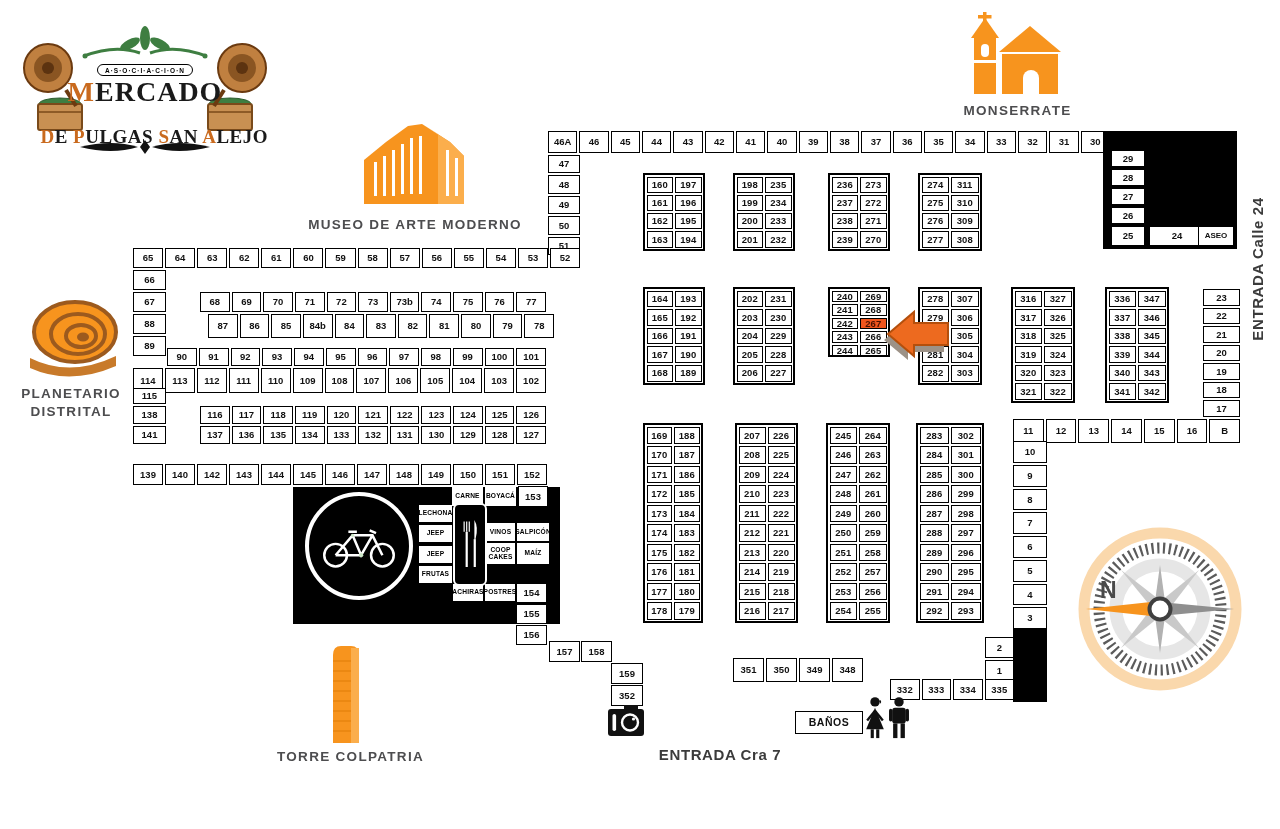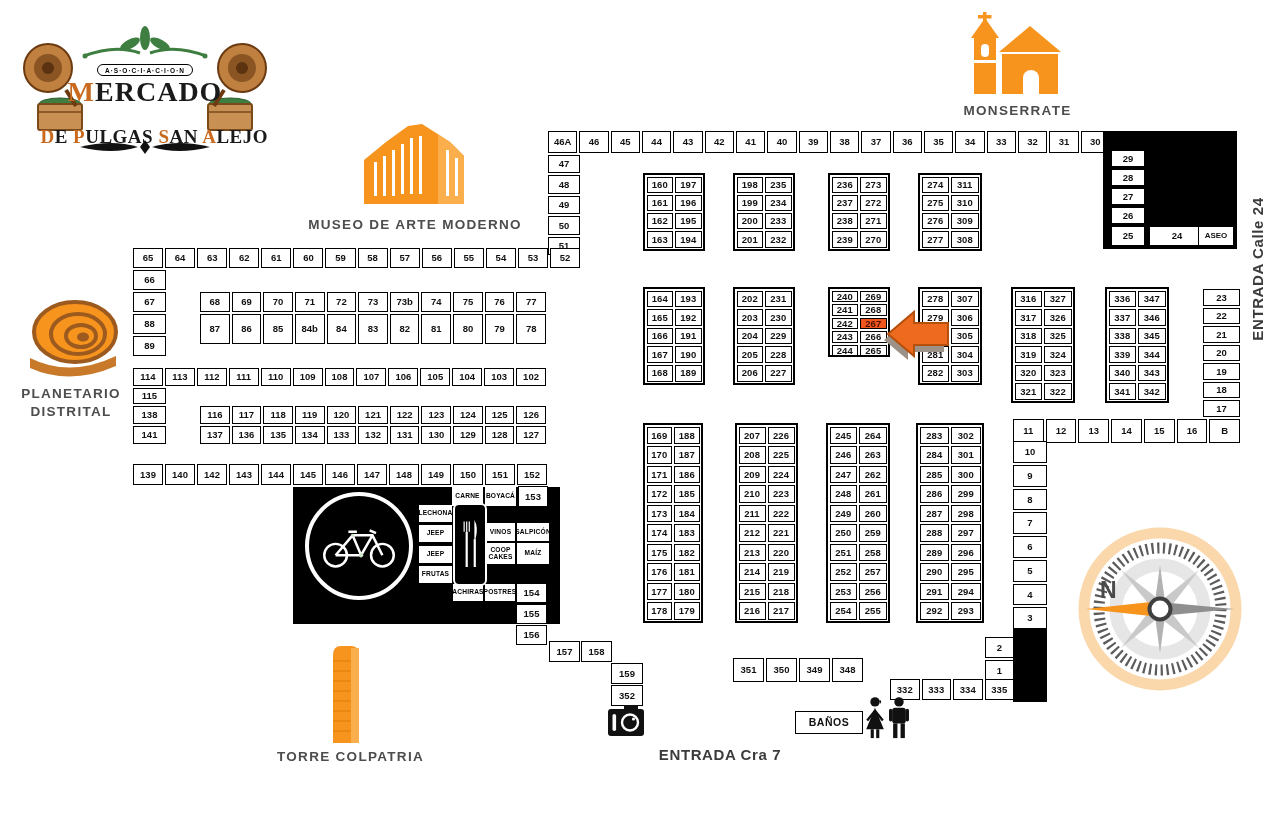--- a/index.html
+++ b/index.html
@@ -206,34 +206,48 @@
       <div class="cell">70</div>
       <div class="cell">71</div>
       <div class="cell">72</div>
       <div class="cell">73</div>
       <div class="cell">73b</div>
       <div class="cell">74</div>
       <div class="cell">75</div>
       <div class="cell">76</div>
       <div class="cell">77</div>
     </div>
-  <div class="row" style="left:200px;top:314px;width:346px;height:30px">
+  <div class="row" style="left:208px;top:314px;width:346px;height:24px">
       <div class="cell">87</div>
       <div class="cell">86</div>
       <div class="cell">85</div>
       <div class="cell">84b</div>
       <div class="cell">84</div>
       <div class="cell">83</div>
       <div class="cell">82</div>
       <div class="cell">81</div>
       <div class="cell">80</div>
       <div class="cell">79</div>
       <div class="cell">78</div>
     </div>
-  <div class="row" style="left:133px;top:368px;width:413px;height:18px">
+  <div class="row" style="left:167px;top:348px;width:379px;height:18px">
+      <div class="cell">90</div>
+      <div class="cell">91</div>
+      <div class="cell">92</div>
+      <div class="cell">93</div>
+      <div class="cell">94</div>
+      <div class="cell">95</div>
+      <div class="cell">96</div>
+      <div class="cell">97</div>
+      <div class="cell">98</div>
+      <div class="cell">99</div>
+      <div class="cell">100</div>
+      <div class="cell">101</div>
+    </div>
+  <div class="row" style="left:133px;top:368px;width:413px;height:25px">
       <div class="cell">114</div>
       <div class="cell">113</div>
       <div class="cell">112</div>
       <div class="cell">111</div>
       <div class="cell">110</div>
       <div class="cell">109</div>
       <div class="cell">108</div>
       <div class="cell">107</div>
       <div class="cell">106</div>
       <div class="cell">105</div>

